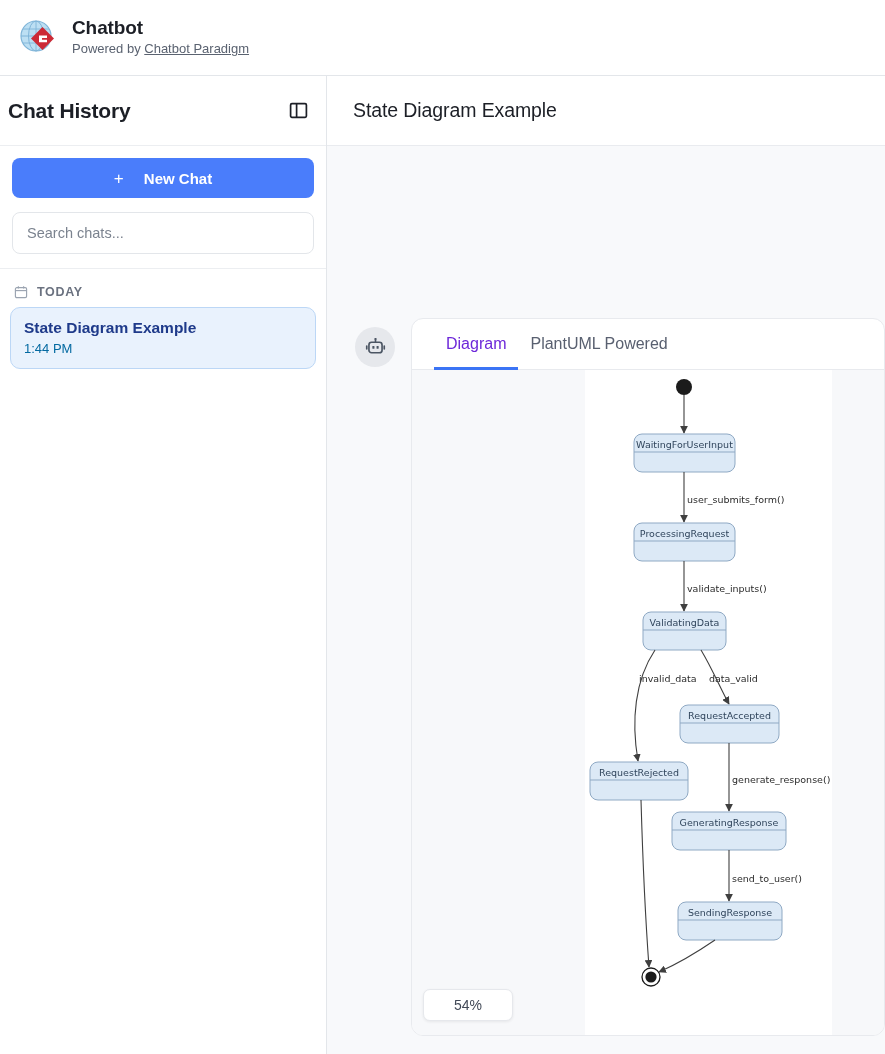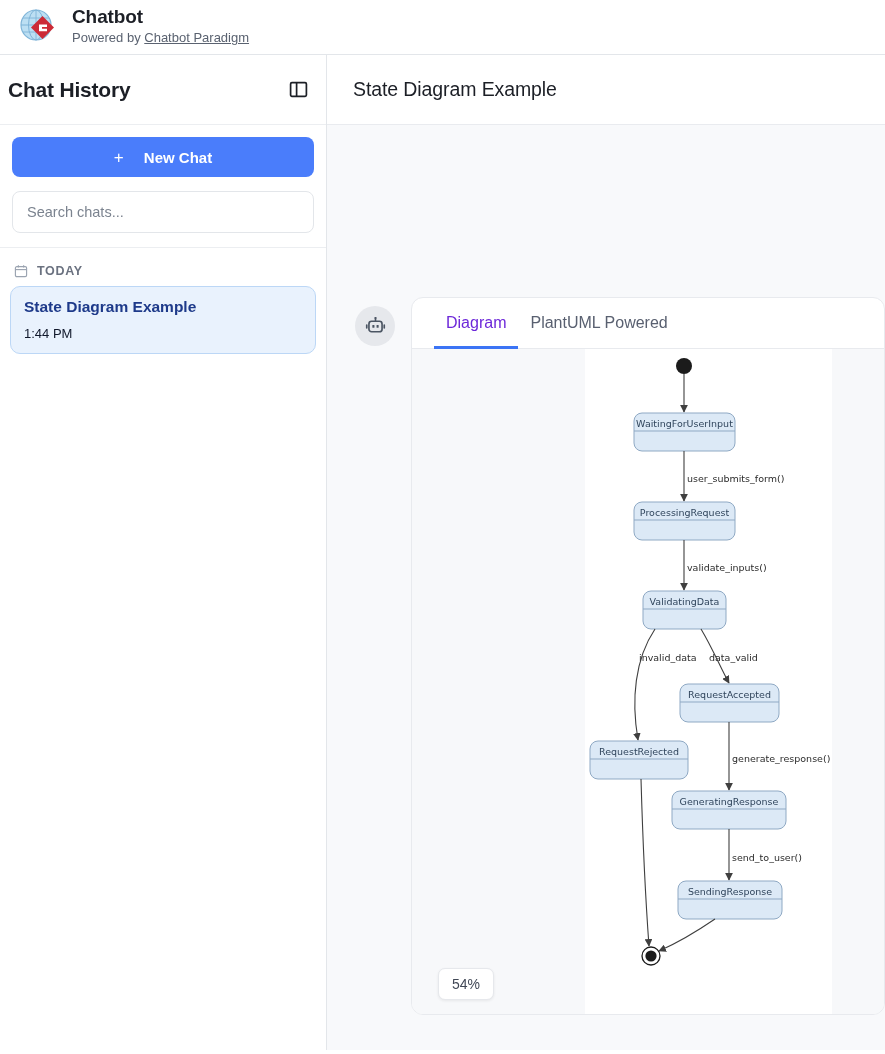--- a/index.html
+++ b/index.html
@@ -5,21 +5,21 @@
   * { box-sizing: border-box; margin: 0; padding: 0; }
   html, body {
     width: 885px; height: 1054px;
     font-family: "Liberation Sans", sans-serif;
     background: #ffffff;
     overflow: hidden;
   }
 
   
   .app-header {
-    height: 55px;
+    height: 76px;
     display: flex;
     align-items: center;
     gap: 14px;
     padding: 0 18px;
     background: #ffffff;
     border-bottom: 1px solid #e3e6ea;
   }
   .logo { width: 40px; height: 40px; flex: 0 0 40px; position: relative; }
   .brand-text { display: flex; flex-direction: column; justify-content: center; }
   .brand-title {
@@ -86,21 +86,21 @@
 
   .chat-list { padding: 0 10px; }
   .chat-item {
     border: 1px solid #bcd7f6;
     background: #e9f2fd;
     border-radius: 10px;
     padding: 10px 13px 12px 13px;
     cursor: pointer;
   }
   .chat-item-title { font-size: 15.5px; font-weight: bold; color: #1e3a8a; line-height: 1.3; }
-  .chat-item-time { font-size: 13px; color: #0f172a; margin-top: 9px; }
+  .chat-item-time { font-size: 13px; color: #0369a1; margin-top: 3px; }
 
   
   .main { flex: 1 1 auto; display: flex; flex-direction: column; min-width: 0; }
   .main-head {
     height: 70px; display: flex; align-items: center;
     padding: 0 26px;
     background: #fff;
     border-bottom: 1px solid #e9ebef;
   }
   .main-title { font-size: 19.5px; color: #1c1f26; letter-spacing: -0.1px; }
@@ -145,23 +145,23 @@
     overflow: hidden;
     text-decoration: underline;
   }
   .diagram-canvas {
     position: absolute;
     left: 173px; top: 0; width: 247px; height: 100%;
     background: #ffffff;
   }
   .diagram-svg { position: absolute; left: 0; top: 0; }
   .zoom-badge {
-    position: absolute; left: 26px; bottom: 14px;
+    position: absolute; left: 11px; bottom: 14px;
     background: #ffffff; border: 1px solid #e6e8ec; border-radius: 7px;
-    padding: 7px 13px; font-size: 14px; color: #414856;
+    padding: 7px 30px; font-size: 14px; color: #414856;
     box-shadow: 0 1px 3px rgba(0,0,0,0.07);
     cursor: pointer;
   }
 
   
   .st-box-fill { fill: #dce9f6; stroke: #8fa9c4; stroke-width: 1; }
   .st-line { stroke: #8fa9c4; stroke-width: 1; }
   .st-label { font-family: "DejaVu Sans", sans-serif; font-size: 9.5px; fill: #30455c; }
   .tr-label { font-family: "DejaVu Sans", sans-serif; font-size: 9.5px; fill: #2b2b2b; }
   .arrow { stroke: #3f3f3f; stroke-width: 1.1; fill: none; }

